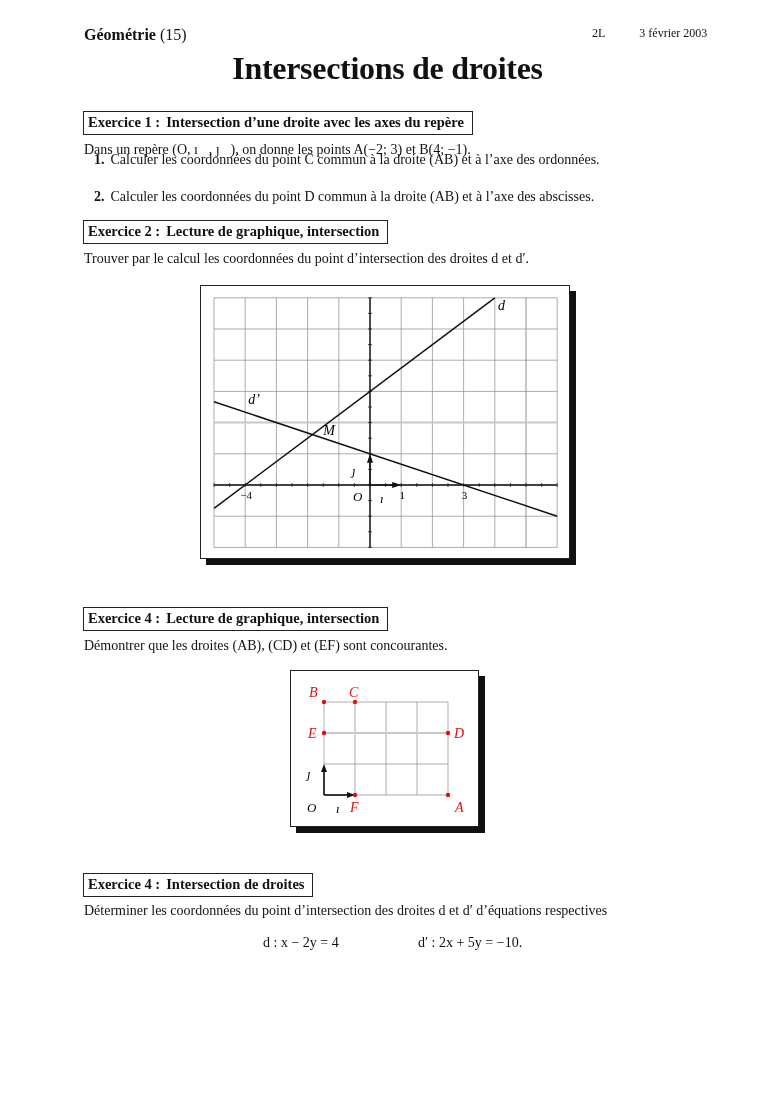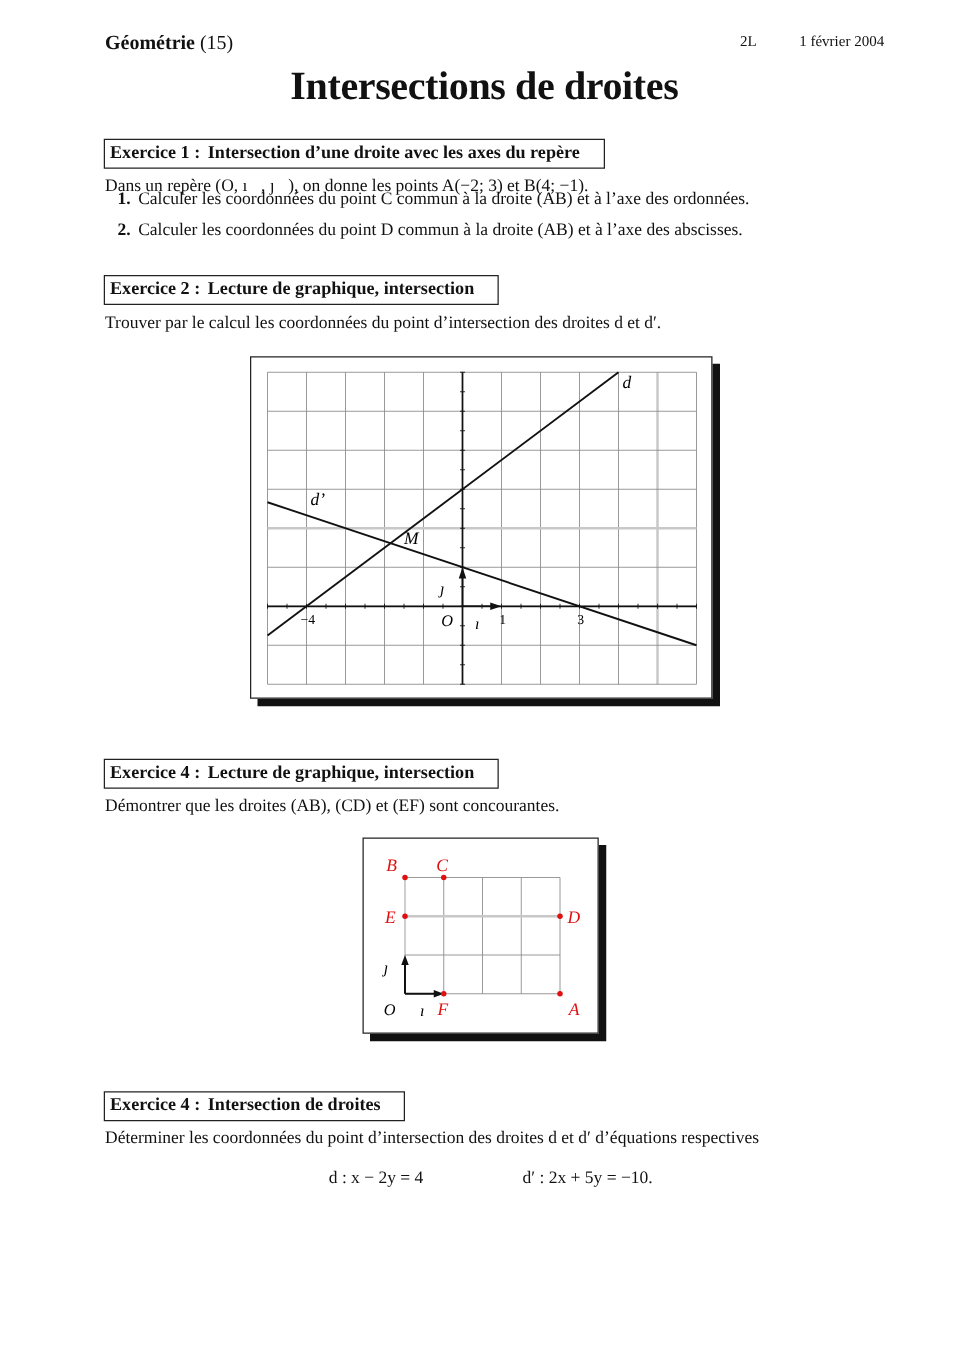--- a/index.html
+++ b/index.html
@@ -4,50 +4,50 @@
 <style>
   html, body { margin: 0; padding: 0; background: #ffffff; }
   body { width: 775px; height: 1095px; position: relative; overflow: hidden;
          font-family: "Liberation Serif", "DejaVu Serif", serif; color: #111; }
   .abs { position: absolute; }
   .hdr-left { left: 84px; top: 26px; font-size: 16px; }
   .hdr-left b { font-weight: bold; }
   .hdr-right { left: 592px; top: 26px; font-size: 12px; white-space: nowrap; }
   .hdr-right .lvl { margin-right: 31px; }
   .title { left: 0; width: 775px; top: 50px; text-align: center; font-size: 32px; font-weight: bold; letter-spacing: -0.3px; }
-  .exbox { border: 1px solid #222; padding: 2px 19px 3px 4px; font-size: 14.5px; font-weight: bold; white-space: nowrap; background: #fff; }
+  .exbox { border: 1px solid #222; padding: 2px 8px 3px 4px; font-size: 14.5px; font-weight: bold; white-space: nowrap; background: #fff; }
   .exbox .num { margin-right: 6px; }
   .para { font-size: 14px; white-space: nowrap; }
   .item { font-size: 14px; white-space: nowrap; }
   .item .n { font-weight: bold; margin-right: 6px; }
   .frame { border: 1px solid #222; background: #fff; box-shadow: 6px 6px 0 #111; }
   svg text { font-family: "Liberation Serif", "DejaVu Serif", serif; }
   .eq { font-size: 14px; white-space: nowrap; margin-left: 16px; }
 </style>
 </head>
 <body>
 
 <div class="abs hdr-left">
   <b>Géométrie</b>
   <span>(15)</span>
 </div>
 <div class="abs hdr-right">
   <span class="lvl">2L</span>
-  <span>1 février 2004</span>
+  <span>3 février 2003</span>
 </div>
 <div class="abs title">Intersections de droites</div>
 
 <div class="abs exbox" style="left:83px; top:111px;">
   <span class="num">Exercice 1 :</span><span>Intersection d’une droite avec les axes du repère</span>
 </div>
 <div class="abs para" style="left:84px; top:142px;">Dans un repère (O, ı⃗, ȷ⃗), on donne les points A(−2; 3) et B(4; −1).</div>
 <div class="abs item" style="left:94px; top:152px;">
   <span class="n">1.</span><span>Calculer les coordonnées du point C commun à la droite (AB) et à l’axe des ordonnées.</span>
 </div>
-<div class="abs item" style="left:94px; top:177px;">
+<div class="abs item" style="left:94px; top:189px;">
   <span class="n">2.</span><span>Calculer les coordonnées du point D commun à la droite (AB) et à l’axe des abscisses.</span>
 </div>
 
 <div class="abs exbox" style="left:83px; top:220px;">
   <span class="num">Exercice 2 :</span><span>Lecture de graphique, intersection</span>
 </div>
 <div class="abs para" style="left:84px; top:251px;text-align:center;">Trouver par le calcul les coordonnées du point d’intersection des droites d et d′.</div>
 
 <div class="abs frame" style="left:200px; top:285px; width:368px; height:272px;">
   <svg id="g1" width="368" height="272">

